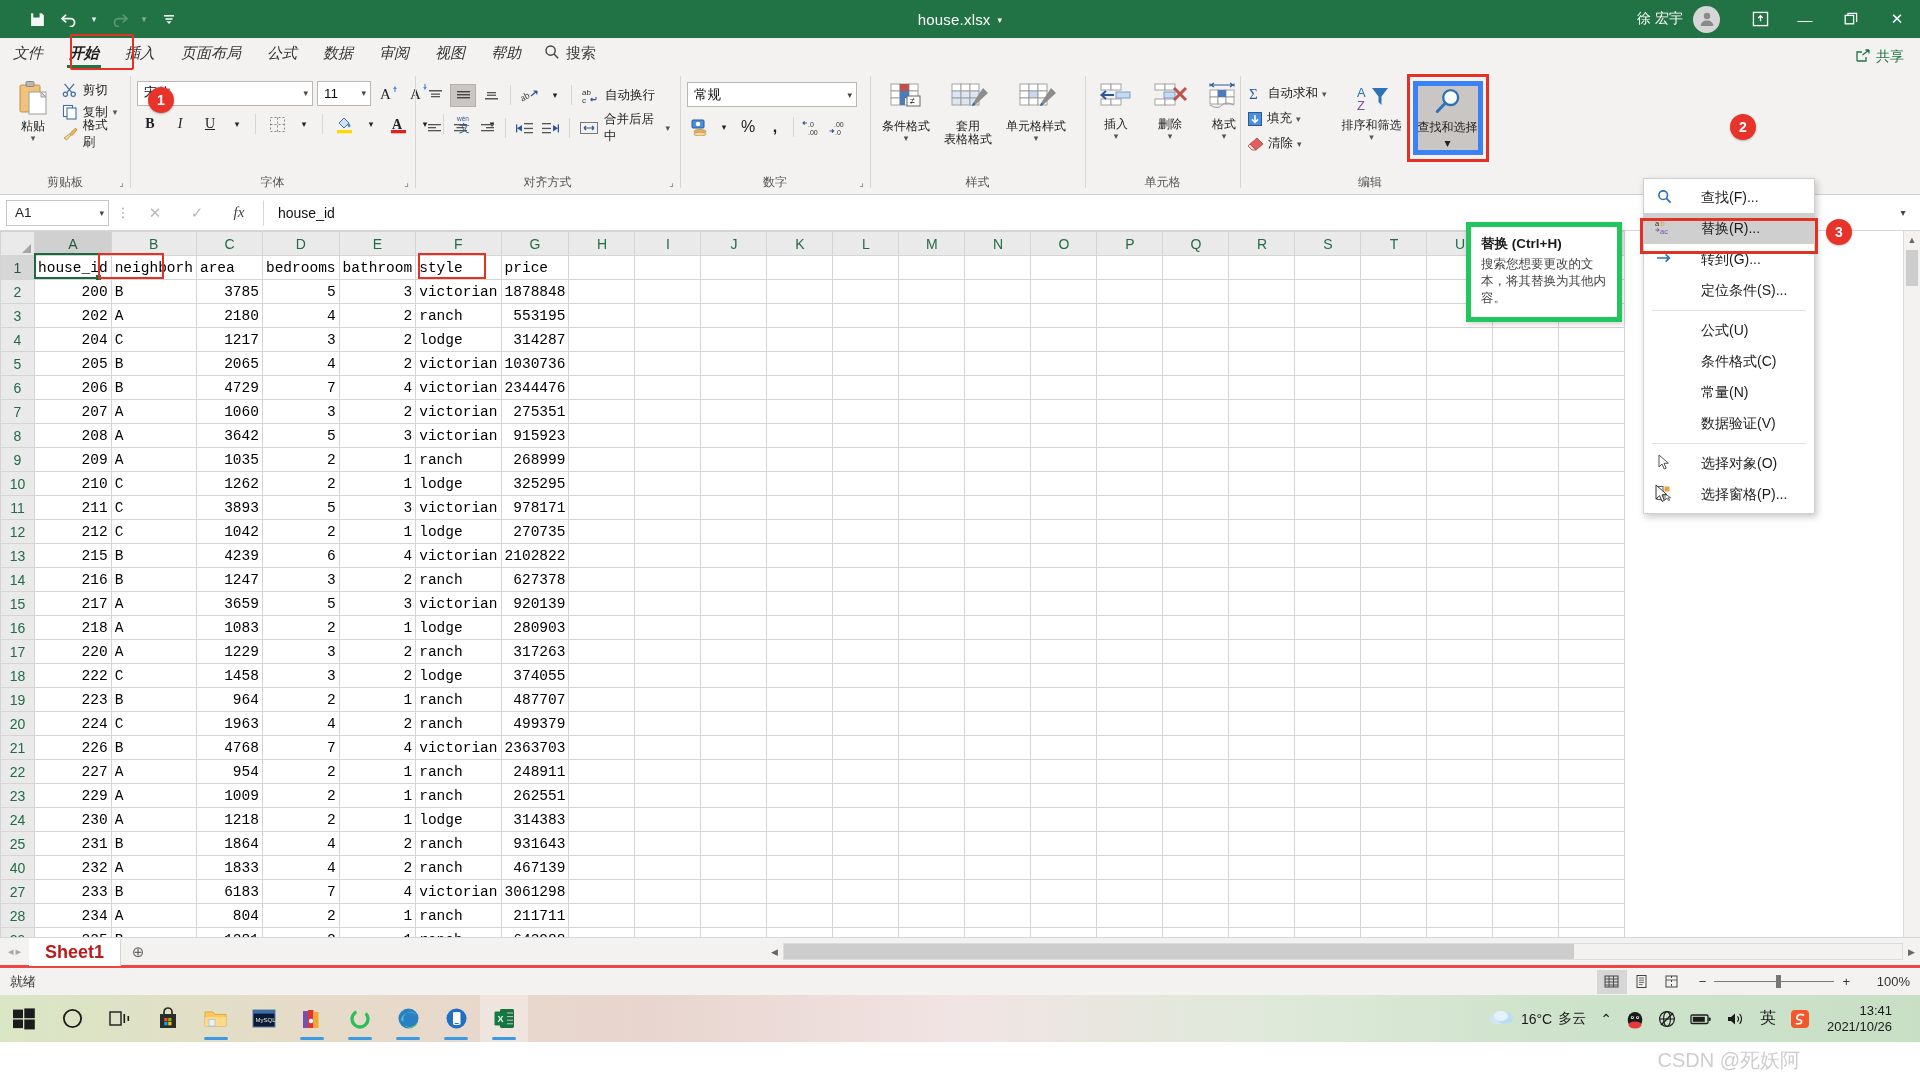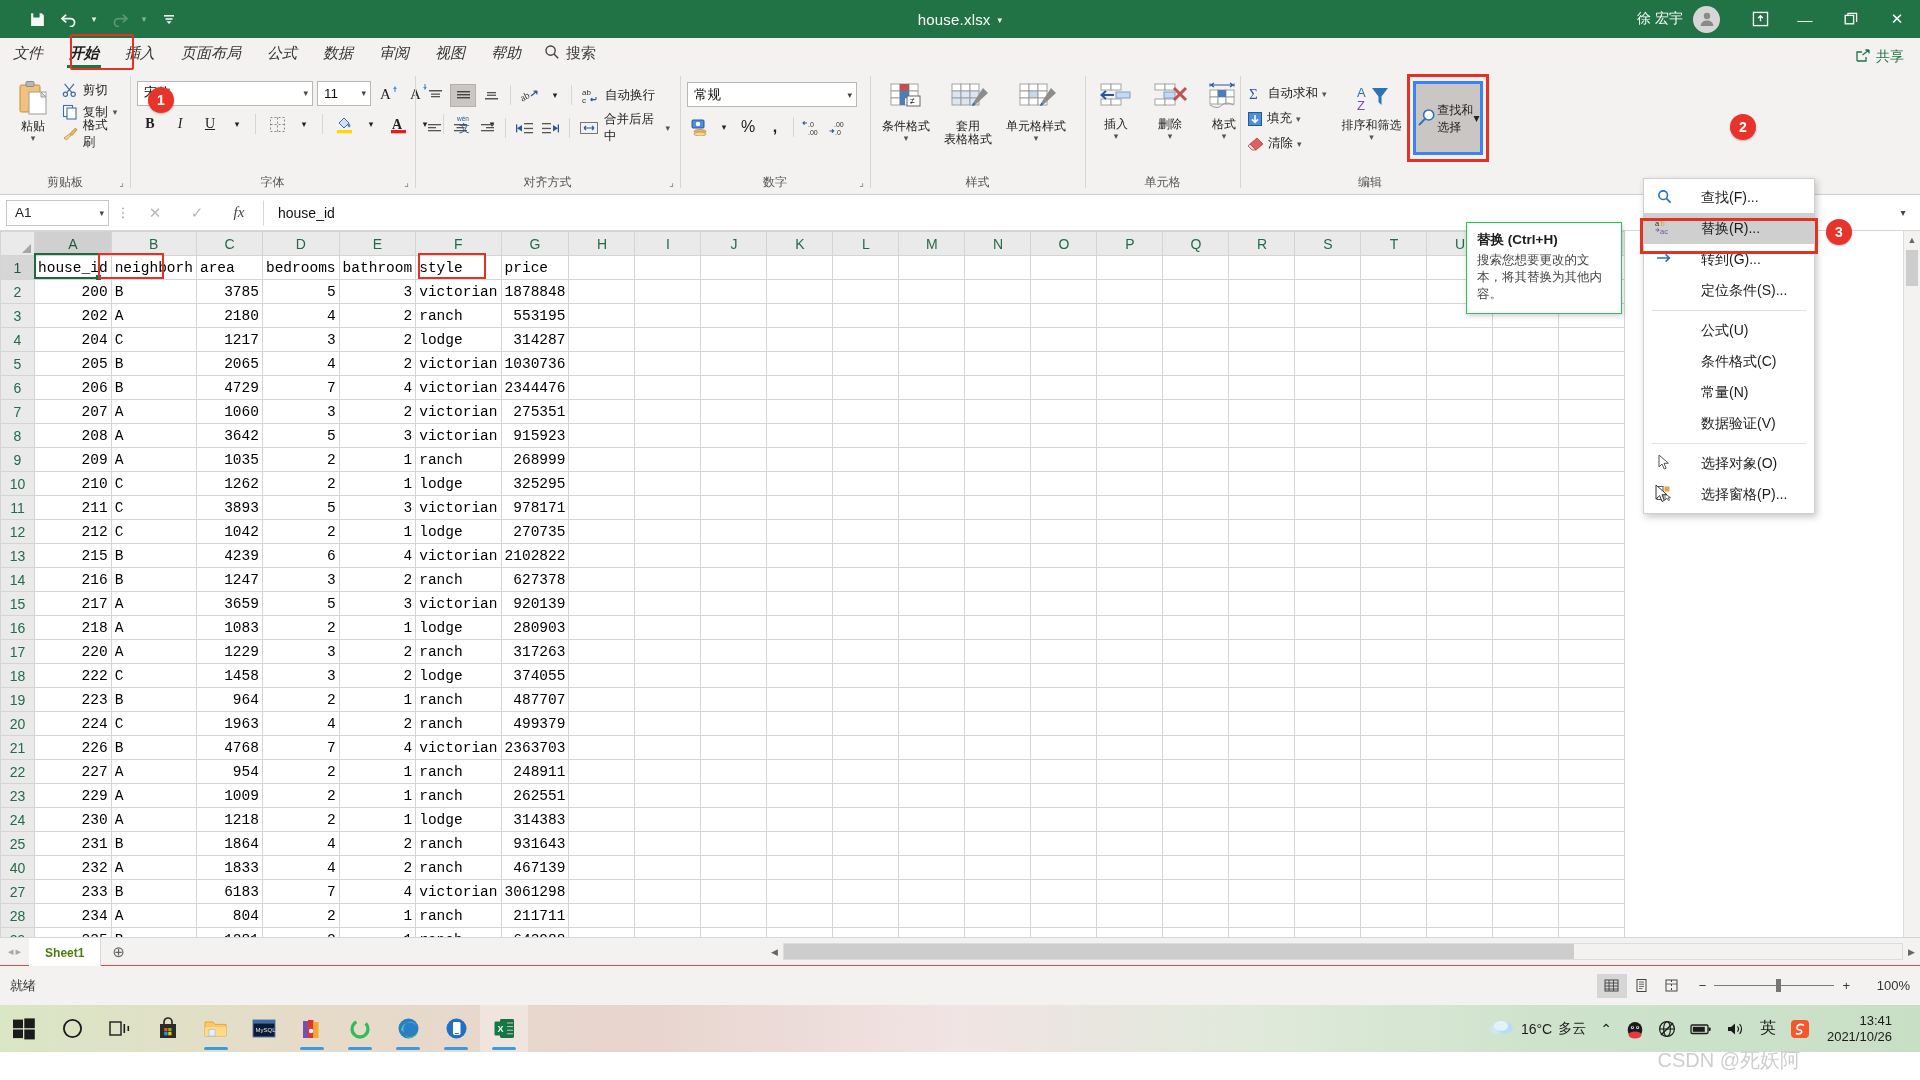--- a/index.html
+++ b/index.html
@@ -106,22 +106,22 @@
 
   
   .align-ico { width:26px;height:23px; display:flex;align-items:center;justify-content:center;}
   .align-ico.sel { background:#c9c6c4; border:1px solid #b3b0ad;}
 
   
   .edit-small { display:flex; align-items:center; gap:4px; font-size:12.5px; height:23px; padding-right:4px;}
 
   .findsel-wrap { position:relative; }
   .findsel {
-    background:#c9c6c4; border:3px solid #3b82f6; width:70px; height:74px;
-    display:flex;flex-direction:row;align-items:center;justify-content:center;
+    background:#c9c6c4; border:5px solid #3b82f6; width:70px; height:74px;
+    display:flex;flex-direction:column;align-items:center;justify-content:center;
     font-size:12px;
   }
   .findsel-hl { position:absolute; left:-6px; top:-7px; width:82px; height:88px; border:3px solid #e33124; pointer-events:none;}
 
   .badge {
     position:absolute; width:26px;height:26px;border-radius:50%;
     background:#e8332a; color:#fff; font-size:14px; font-weight:bold;
     display:flex;align-items:center;justify-content:center; z-index:60;
     box-shadow:0 1px 2px rgba(0,0,0,.25);
   }
@@ -169,31 +169,31 @@
 
   
   .vscroll { position:absolute; right:0; top:0; width:17px; bottom:0; background:#f3f2f1; border-left:1px solid #dcdcdc;}
   .vscroll .arr { height:17px; display:flex;align-items:center;justify-content:center;font-size:9px;color:#666;}
   .vscroll .thumb { position:absolute; left:2px;right:2px; top:19px; height:36px; background:#cdcdcd;}
 
   
   .sheetbar { height:28px; background:#f3f2f1; display:flex; align-items:center; border-top:1px solid #d6d6d6; }
   .navarrows { display:flex; gap:2px; padding:0 8px; color:#a8a8a8; font-size:11px;}
   .sheettab {
-    height:28px; padding:0 16px; display:flex;align-items:center; background:#fff; font-size:12px;
-    color:#4d7c0f; font-weight:bold; border-right:1px solid #d6d6d6; border-top:2px solid #fff;
+    height:28px; padding:0 16px; display:flex;align-items:center; background:#fff; font-size:18px;
+    color:#b91c1c; font-weight:bold; border-right:1px solid #d6d6d6; border-top:2px solid #fff;
   }
   .addsheet { width:34px; text-align:center; color:#666; font-size:15px;}
   .hsb-wrap { margin-left:auto; display:flex; align-items:center; height:20px; }
   .hsb { width:1120px; height:17px; background:#f3f2f1; border:1px solid #dcdcdc; position:relative;}
   .hsb .thumb { position:absolute; left:0; top:0; bottom:0; width:790px; background:#cdcdcd;}
   .hsb-arr { width:17px;height:17px;display:flex;align-items:center;justify-content:center;color:#666;font-size:9px;background:#f3f2f1;}
 
   
-  .statusbar { height:40px; background:#f3f2f1; display:flex; align-items:center; padding:0 10px; font-size:13px; color:#333; border-top:1px solid #ef4444;}
+  .statusbar { height:30px; background:#f3f2f1; display:flex; align-items:center; padding:0 10px; font-size:13px; color:#333; border-top:3px solid #ef4444;}
   .status-right { margin-left:auto; display:flex; align-items:center; gap:0;}
   .viewbtn { width:30px; height:24px; display:flex;align-items:center;justify-content:center; color:#444; font-size:14px;}
   .viewbtn.sel { background:#d6d6d6; }
   .zoom-ctl { display:flex; align-items:center; gap:8px; margin:0 12px;}
   .zoom-slider { width:120px; height:14px; position:relative; display:flex; align-items:center;}
   .zoom-slider .track { height:1px; background:#7a7a7a; width:100%;}
   .zoom-slider .knob { position:absolute; left:62px; width:5px; height:13px; background:#767676;}
   .zoom-pct { width:48px; text-align:right; font-size:13px;}
 
   
@@ -220,21 +220,21 @@
     padding:3px 0; z-index:70; width:172px;
   }
   .menu-item { display:flex; align-items:center; height:31px; padding:0 10px; font-size:14px; color:#1b1b1b; gap:27px;}
   .menu-item .mi-ico { width:20px; text-align:center; color:#2b579a; font-size:14px;}
   .menu-item.sel { background:#cfcfcf; }
   .menu-sep { height:1px; background:#e0e0e0; margin:4px 8px;}
   .menu-hl { position:absolute; border:3px solid #e33124; pointer-events:none; z-index:75;}
 
   
   .tooltip {
-    position:absolute; background:#fff; border:1px solid #22c55e; box-shadow:1px 2px 5px rgba(0,0,0,.18);
+    position:absolute; background:#fff; border:5px solid #22c55e; box-shadow:1px 2px 5px rgba(0,0,0,.18);
     width:156px; padding:8px 10px 10px; z-index:65; font-size:12.5px; color:#444; line-height:17px;
   }
   .tooltip .tt-title { font-weight:bold; color:#1b1b1b; font-size:13.5px; margin-bottom:4px;}
   .mouse-cursor { position:absolute; z-index:80; }
 </style>
 </head>
 <body>
 
 <div class="app">
 

